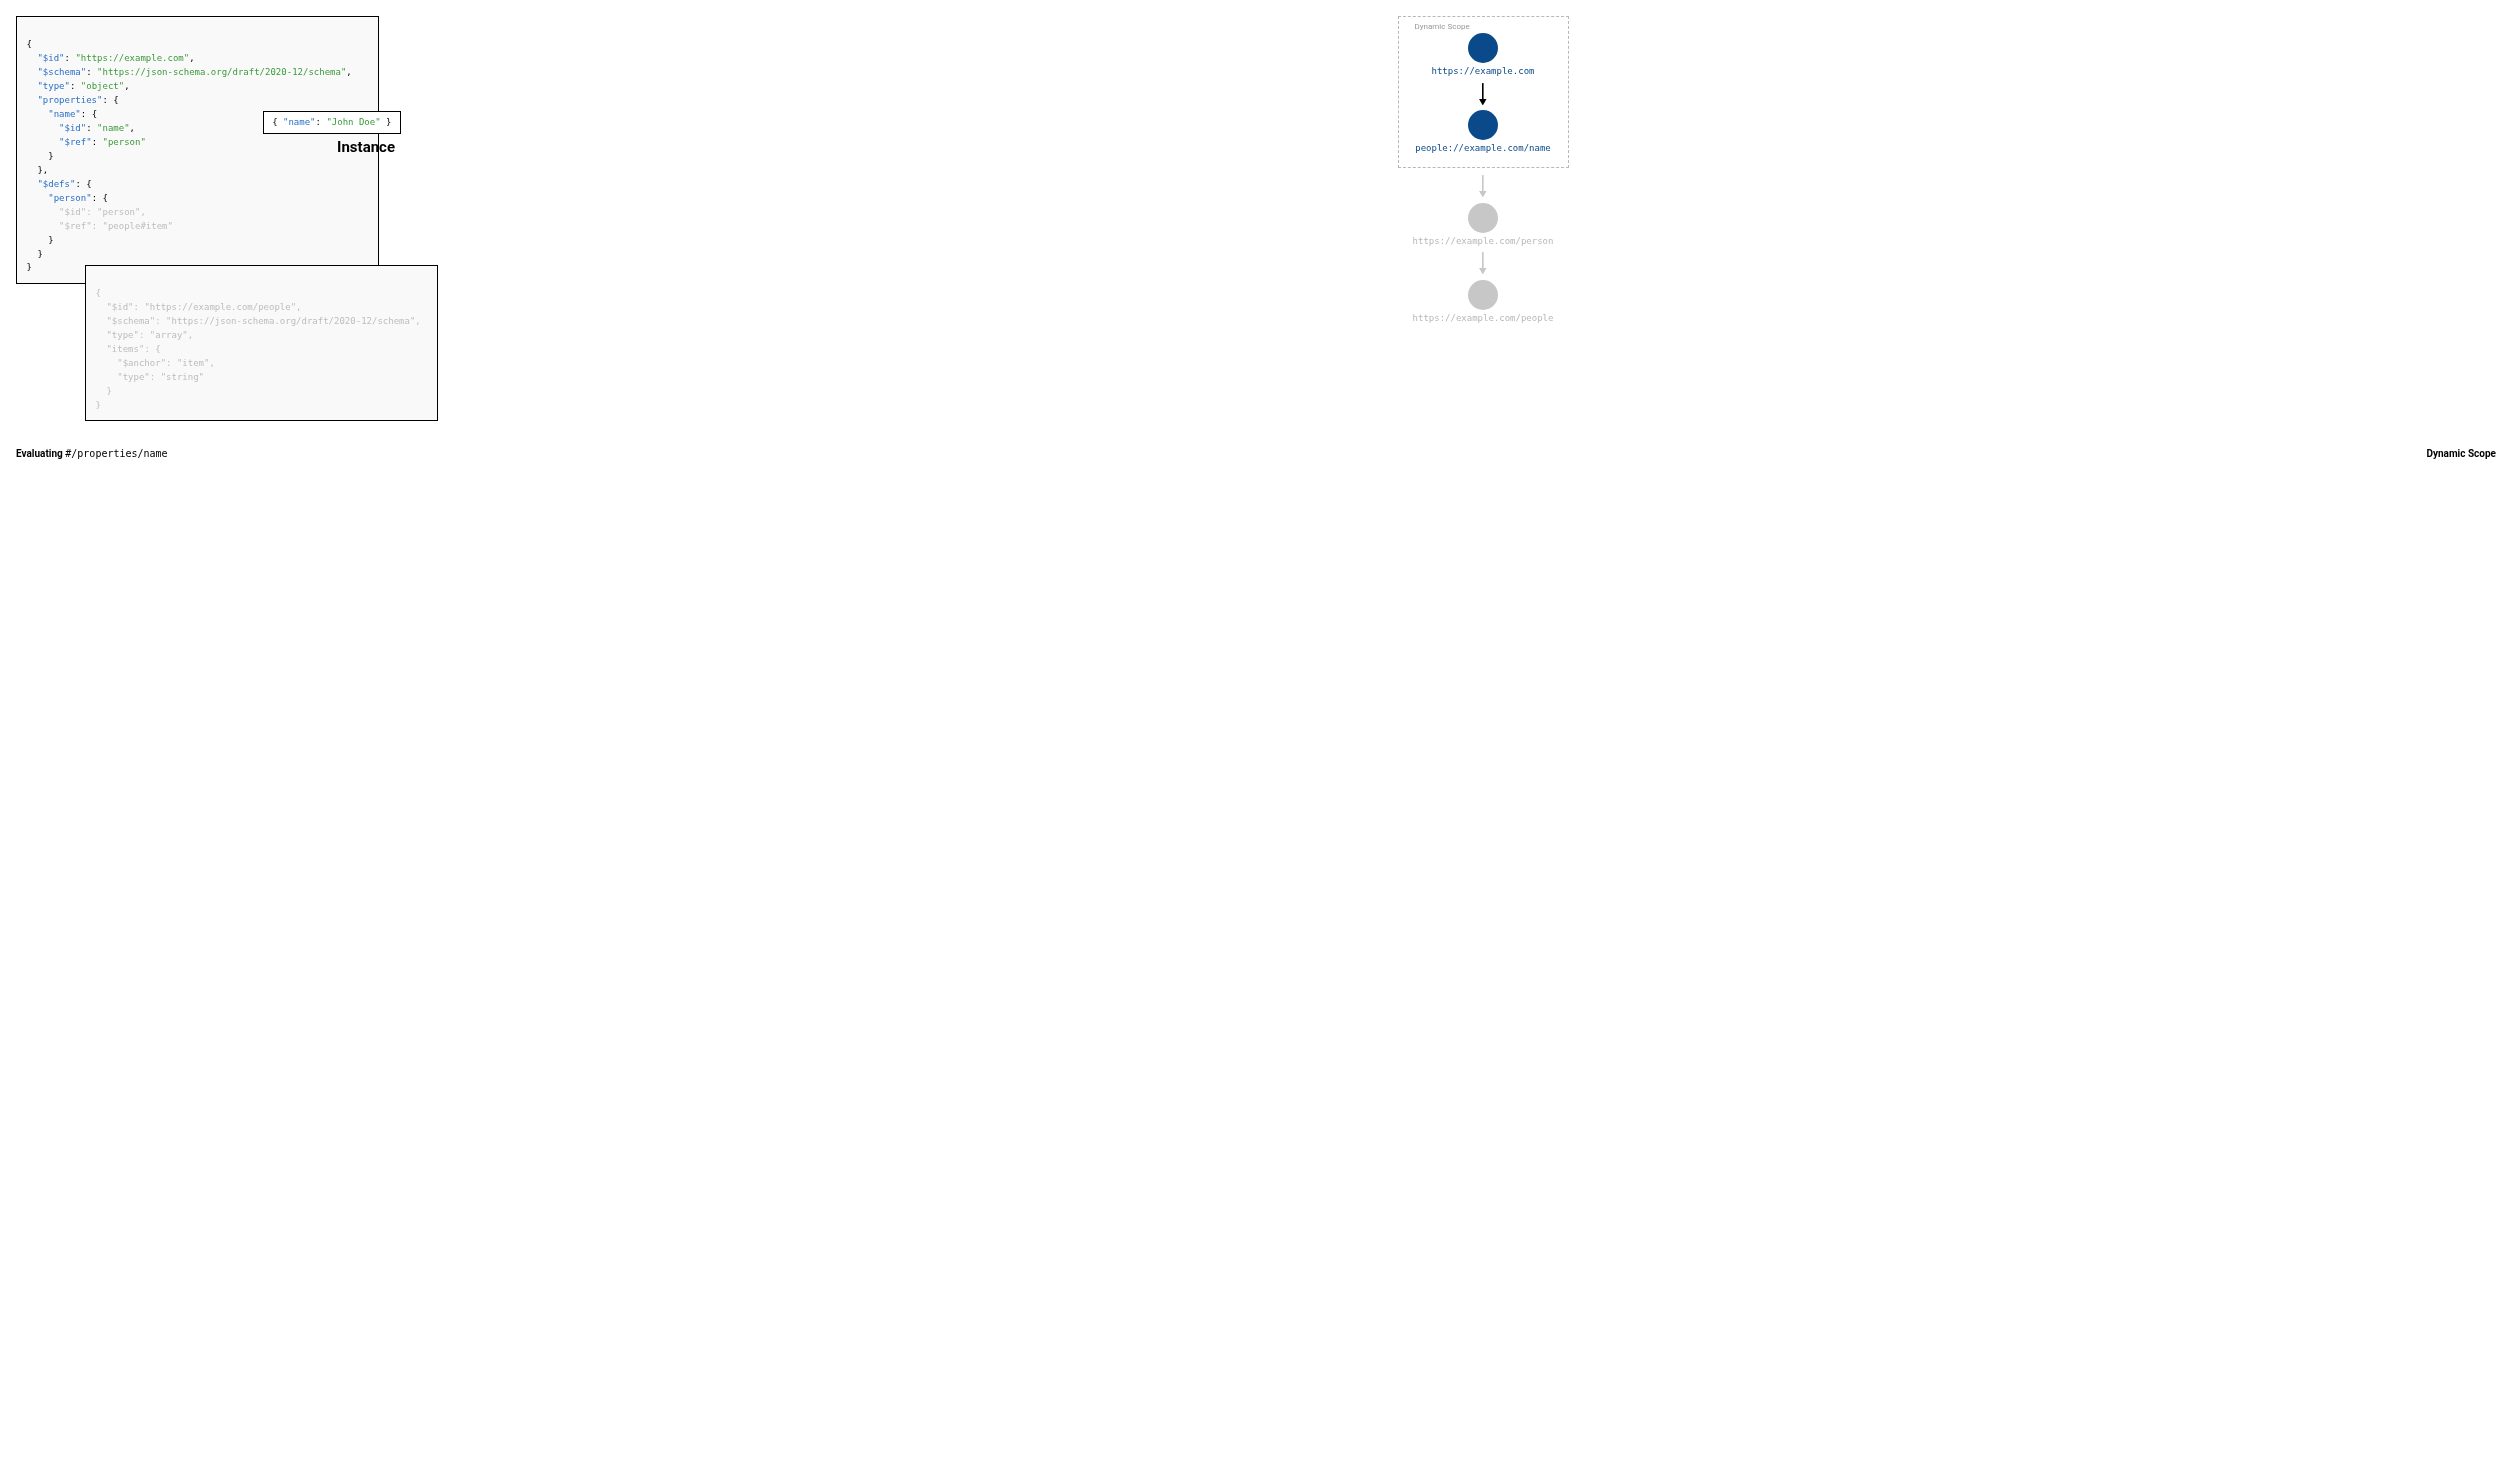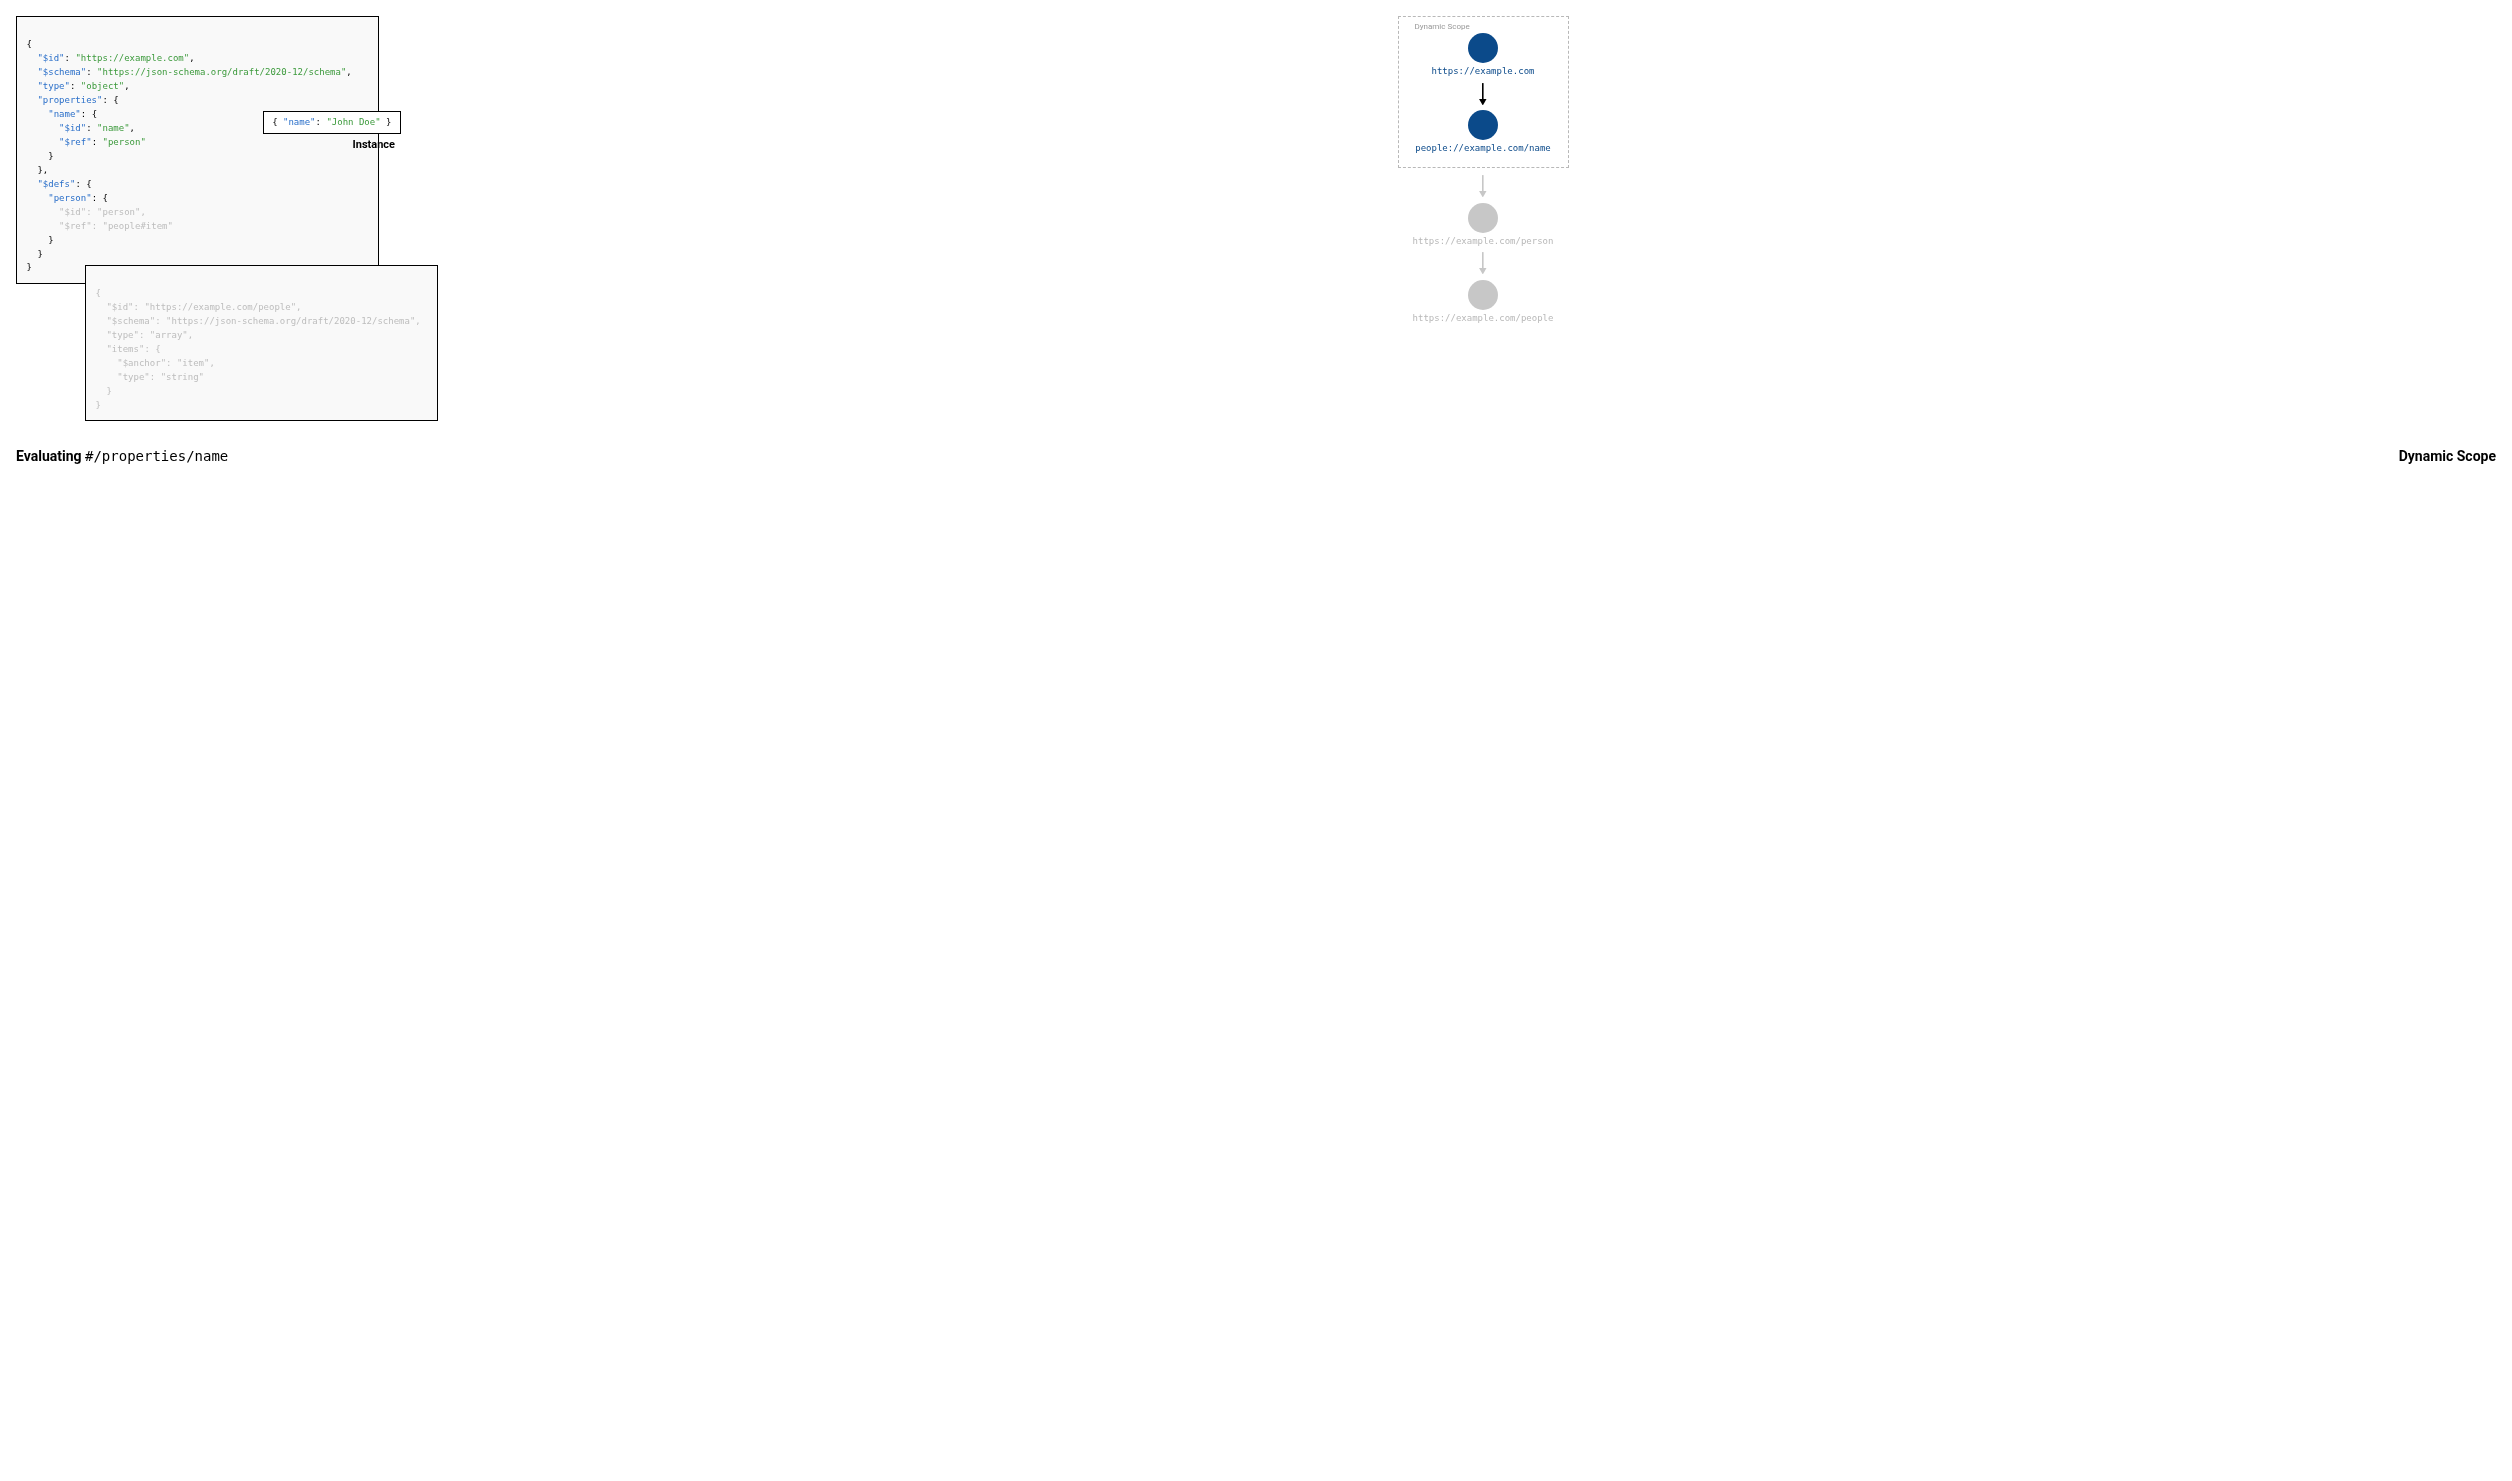--- a/index.html
+++ b/index.html
@@ -45,34 +45,34 @@
     position: absolute;
     top: 95px;
     right: 37px;
     z-index: 5;
   }
   .instance-label {
     position: absolute;
     top: 122px;
     right: 43px;
     font-weight: 700;
-    font-size: 11px;
+    font-size: 15px;
     z-index: 5;
   }
 
   .k { color: #2a6fc9; } 
   .s { color: #3c9a3c; } 
   .p { color: #000; }    
   .dim { color: #bdbdbd; }
 
   .caption-row {
     margin-top: 27px;
     display: flex;
     justify-content: space-between;
-    font-size: 14px;
+    font-size: 10px;
   }
   .caption-left .bold { font-weight: 700; }
   .caption-left .mono { font-family: ui-monospace, SFMono-Regular, Menlo, monospace; }
   .caption-right { font-weight: 700; }
 
   
   .scope-box {
     border: 1.1px dashed #b8b8b8;
     padding: 5.3px 16px 14px 16px;
     display: flex;

